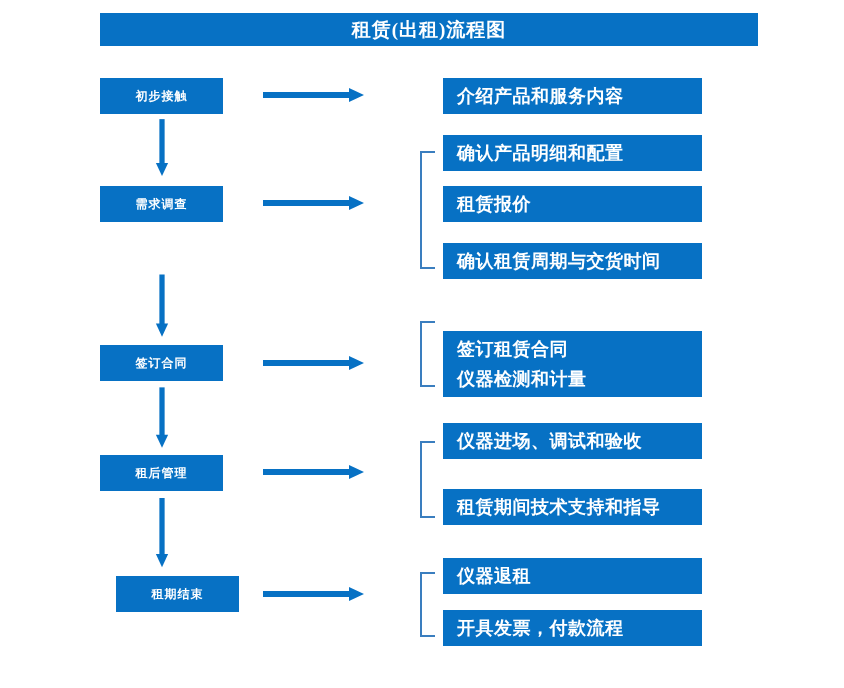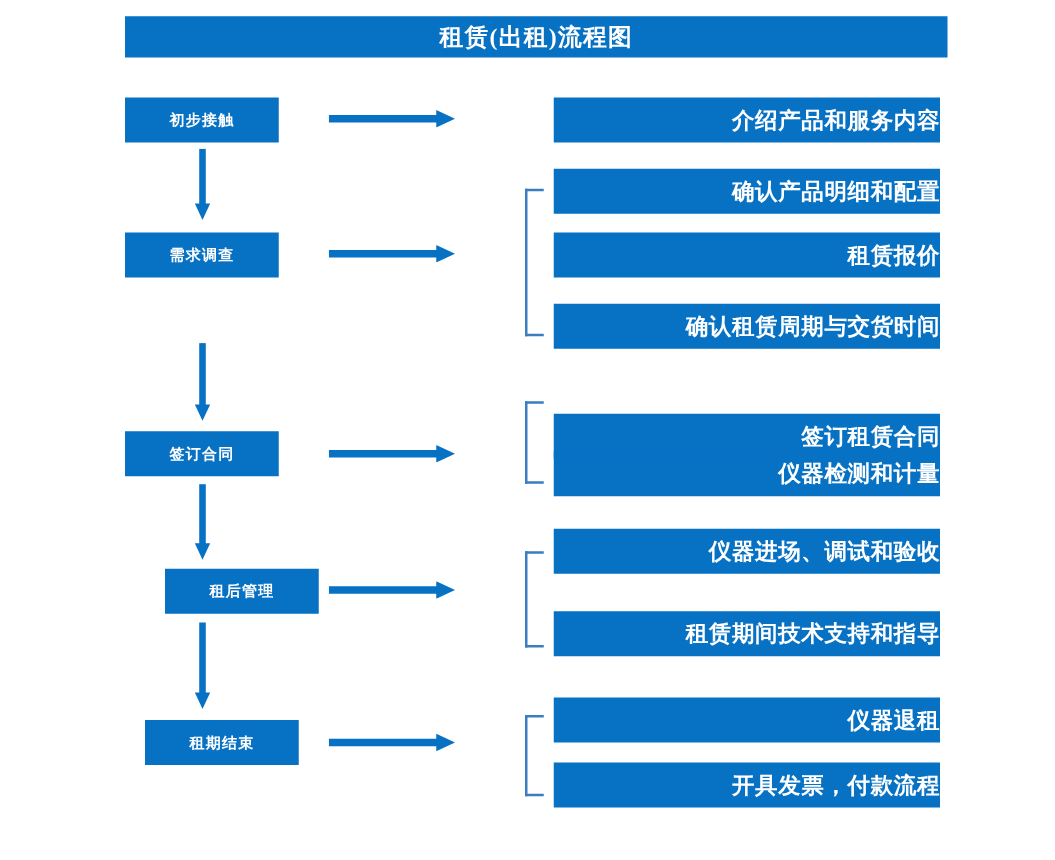--- a/index.html
+++ b/index.html
@@ -48,23 +48,23 @@
     box-sizing: border-box;
   }
   .box.stage {
     width: 123px;
     height: 36px;
     justify-content: center;
     font-size: 12px;
     letter-spacing: 1px;
   }
   .box.detail {
-    width: 309px;
+    width: 259px;
     height: 36px;
-    justify-content: flex-end;
+    justify-content: flex-start;
     padding-left: 14px;
     font-size: 18px;
     letter-spacing: 0.5px;
   }
 
   
   .arrow-h {
     position: absolute;
     height: 14px;
     display: block;
@@ -96,21 +96,21 @@
   </div>
 
   <div class="box stage" style="left:100px; top:186px;">
     <span>需求调查</span>
   </div>
 
   <div class="box stage" style="left:100px; top:345px;">
     <span>签订合同</span>
   </div>
 
-  <div class="box stage" style="left:100px; top:455px;margin-left:32px;">
+  <div class="box stage" style="left:100px; top:455px;">
     <span>租后管理</span>
   </div>
 
   <div class="box stage" style="left:116px; top:576px;">
     <span>租期结束</span>
   </div>
 
   <svg class="arrow-v" style="left:155px; top:115px;" width="16" height="66" viewBox="0 0 16 66">
     <rect x="5" y="0" width="6" height="52" fill="#0771c4"></rect>
     <polygon points="8,65 1,50 15,50" fill="#0771c4"></polygon>

